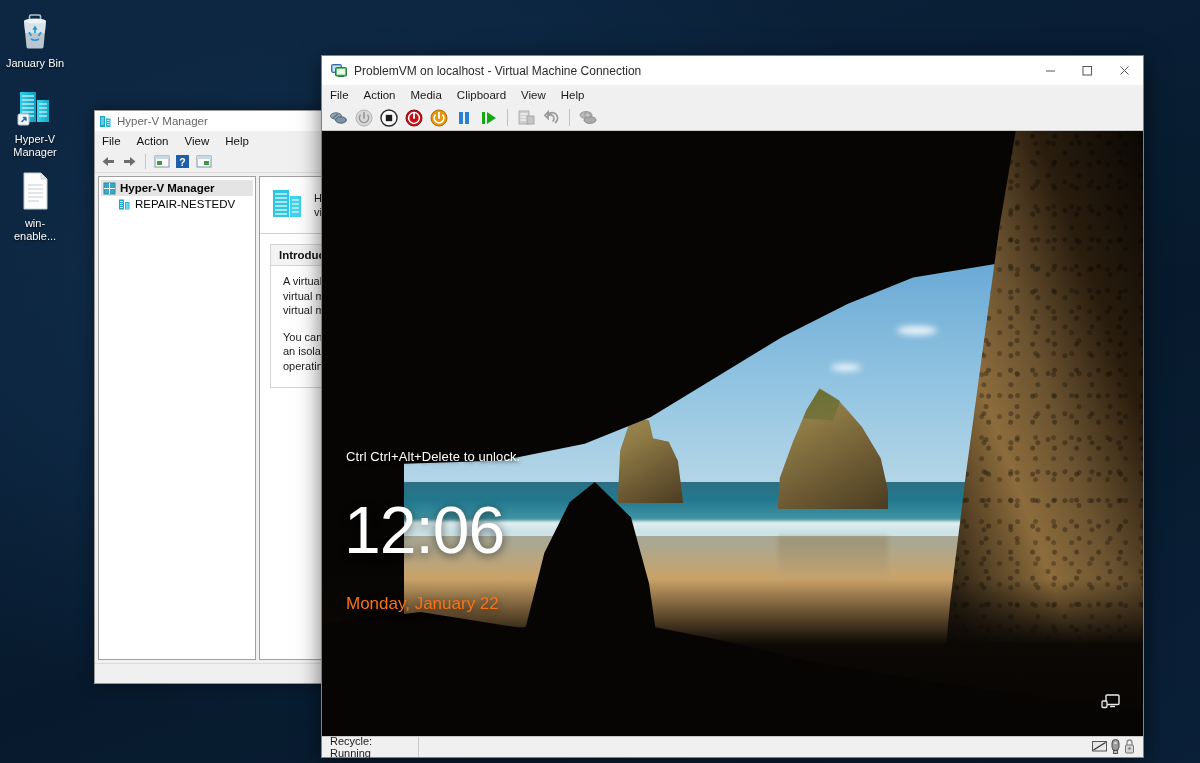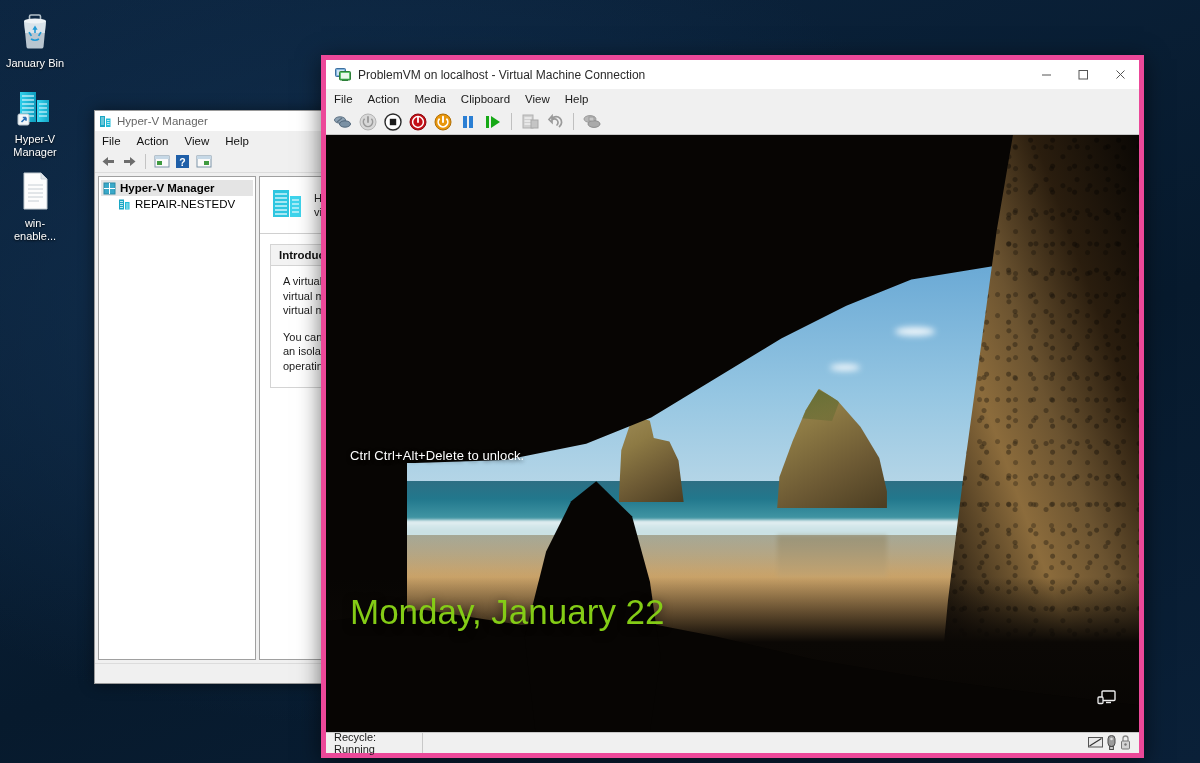--- a/index.html
+++ b/index.html
@@ -129,21 +129,21 @@
     border-top: 1px solid #dcdcdc;
     flex: 0 0 auto;
   }
 
   
   #vm-window {
     position: absolute;
     left: 321px; top: 55px;
     width: 823px; height: 703px;
     background: #f0f0f0;
-    border: 5px solid #ec4899;
+    border: 1px solid #ec4899;
     box-shadow: 0 4px 22px rgba(0,0,0,.55);
     display: flex; flex-direction: column;
     z-index: 20;
   }
   #vm-window .vm-titlebar {
     height: 29px;
     background: #fff;
     display: flex; align-items: center;
     flex: 0 0 auto;
   }
@@ -280,21 +280,21 @@
     letter-spacing: .1px;
   }
   .lock-time {
     position:absolute; left: 22px; top: 60.5%;
     color:#fff; font-size: 66px; font-weight: 300;
     line-height: 1; letter-spacing: -1px;
     text-shadow: 0 2px 10px rgba(0,0,0,.6);
   }
   .lock-date {
     position:absolute; left: 24px; top: 76.5%;
-    color:#84cc16; font-size: 35px; font-weight: 300;
+    color:#f97316; font-size: 17px; font-weight: 300;
     text-shadow: 0 2px 10px rgba(0,0,0,.6);
   }
   .lock-ease {
     position:absolute; right: 22px; bottom: 22px;
     opacity:.92;
   }
 
   
   .vm-statusbar {
     height: 21px;
@@ -670,20 +670,21 @@
 
     <div class="cave-top"></div>
     <div class="cave-left"></div>
     <div class="cave-right"></div>
     <div class="cave-right-tex"></div>
     <div class="cave-bottom"></div>
     <div class="cave-bottom-rock"></div>
     <div class="cave-pillar"></div>
 
     <div class="lock-hint">Ctrl Ctrl+Alt+Delete to unlock.</div>
+    <div class="lock-time">12:06</div>
     <div class="lock-date">Monday, January 22</div>
 
     <div class="lock-ease">
       <svg width="20" height="17" viewBox="0 0 20 17">
         <rect x="5" y="2" width="13" height="9.5" rx="1" fill="none" stroke="#fff" stroke-width="1.4"></rect>
         <path d="M9 13.5 L14 13.5" stroke="#fff" stroke-width="1.4"></path>
         <rect x="1" y="8" width="5" height="6.5" rx="1" fill="#1a1a1a" stroke="#fff" stroke-width="1.3"></rect>
       </svg>
     </div>
   </div>

